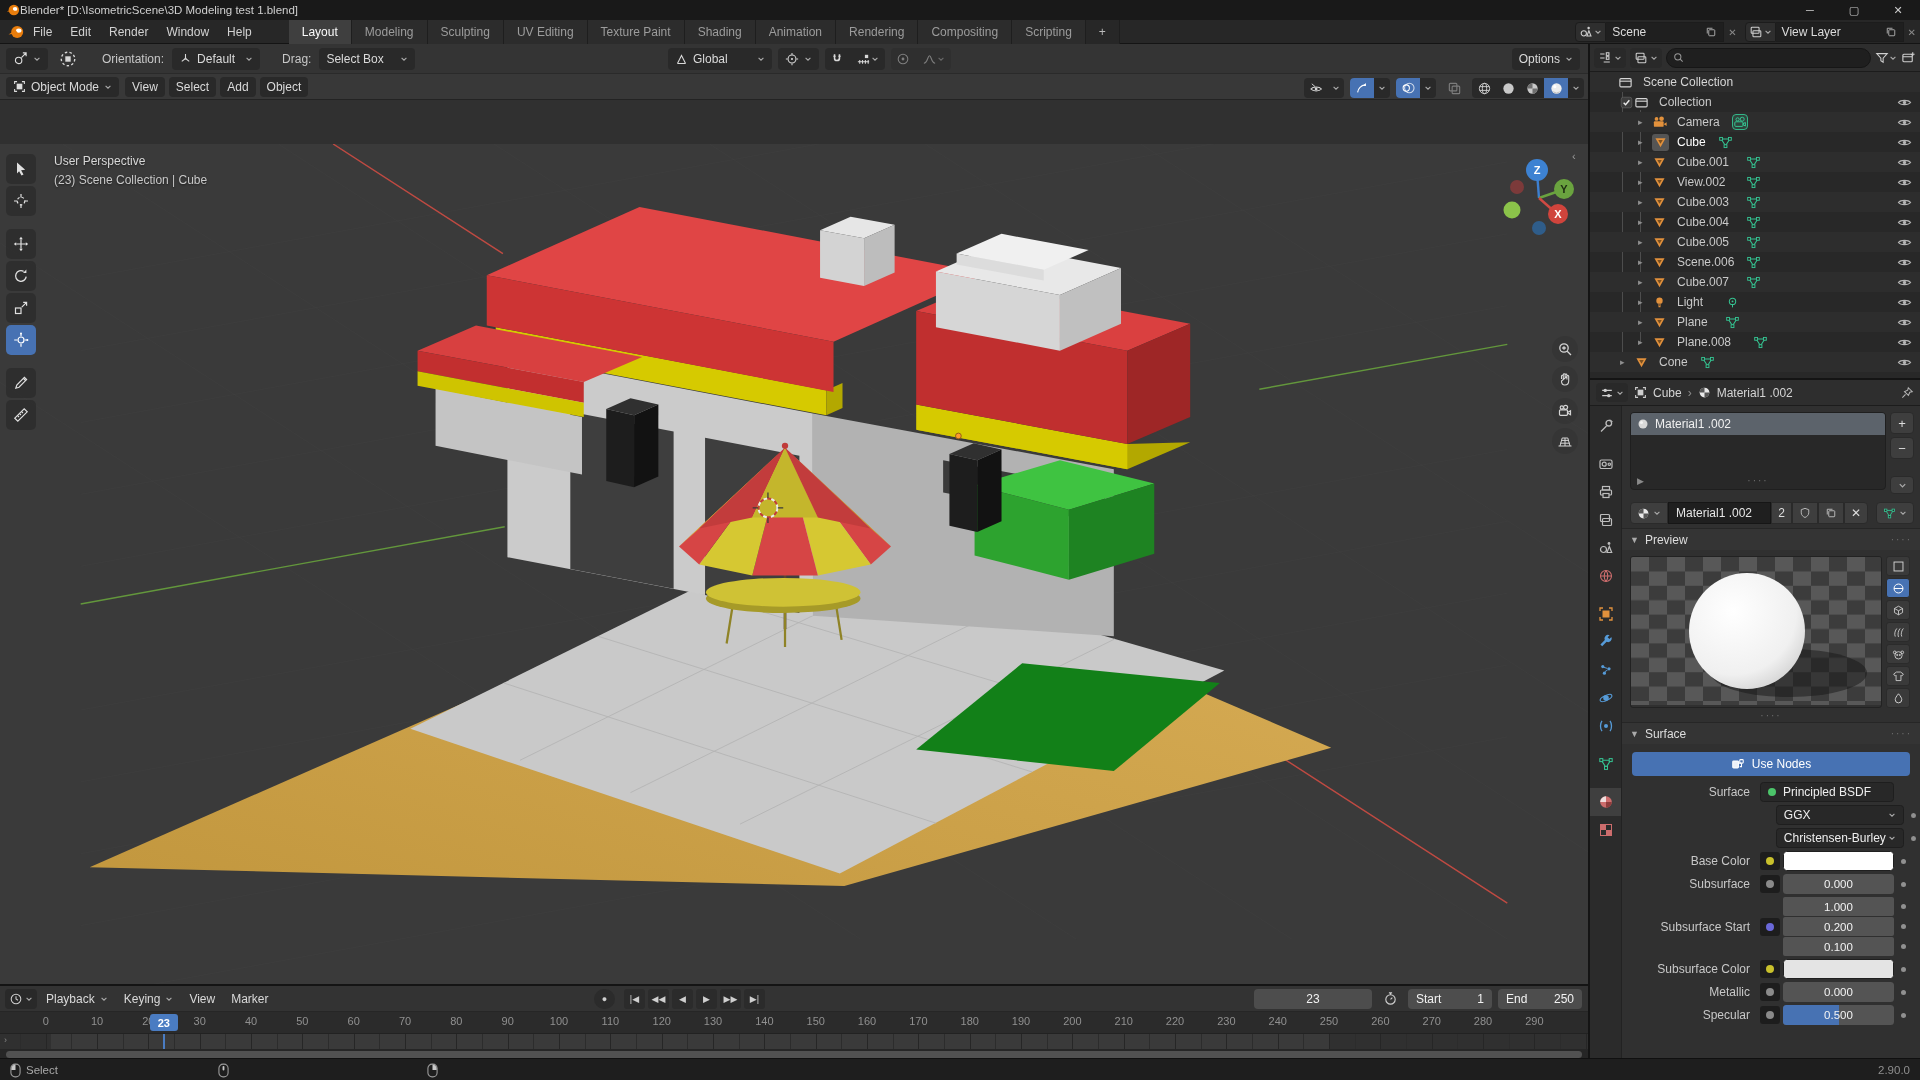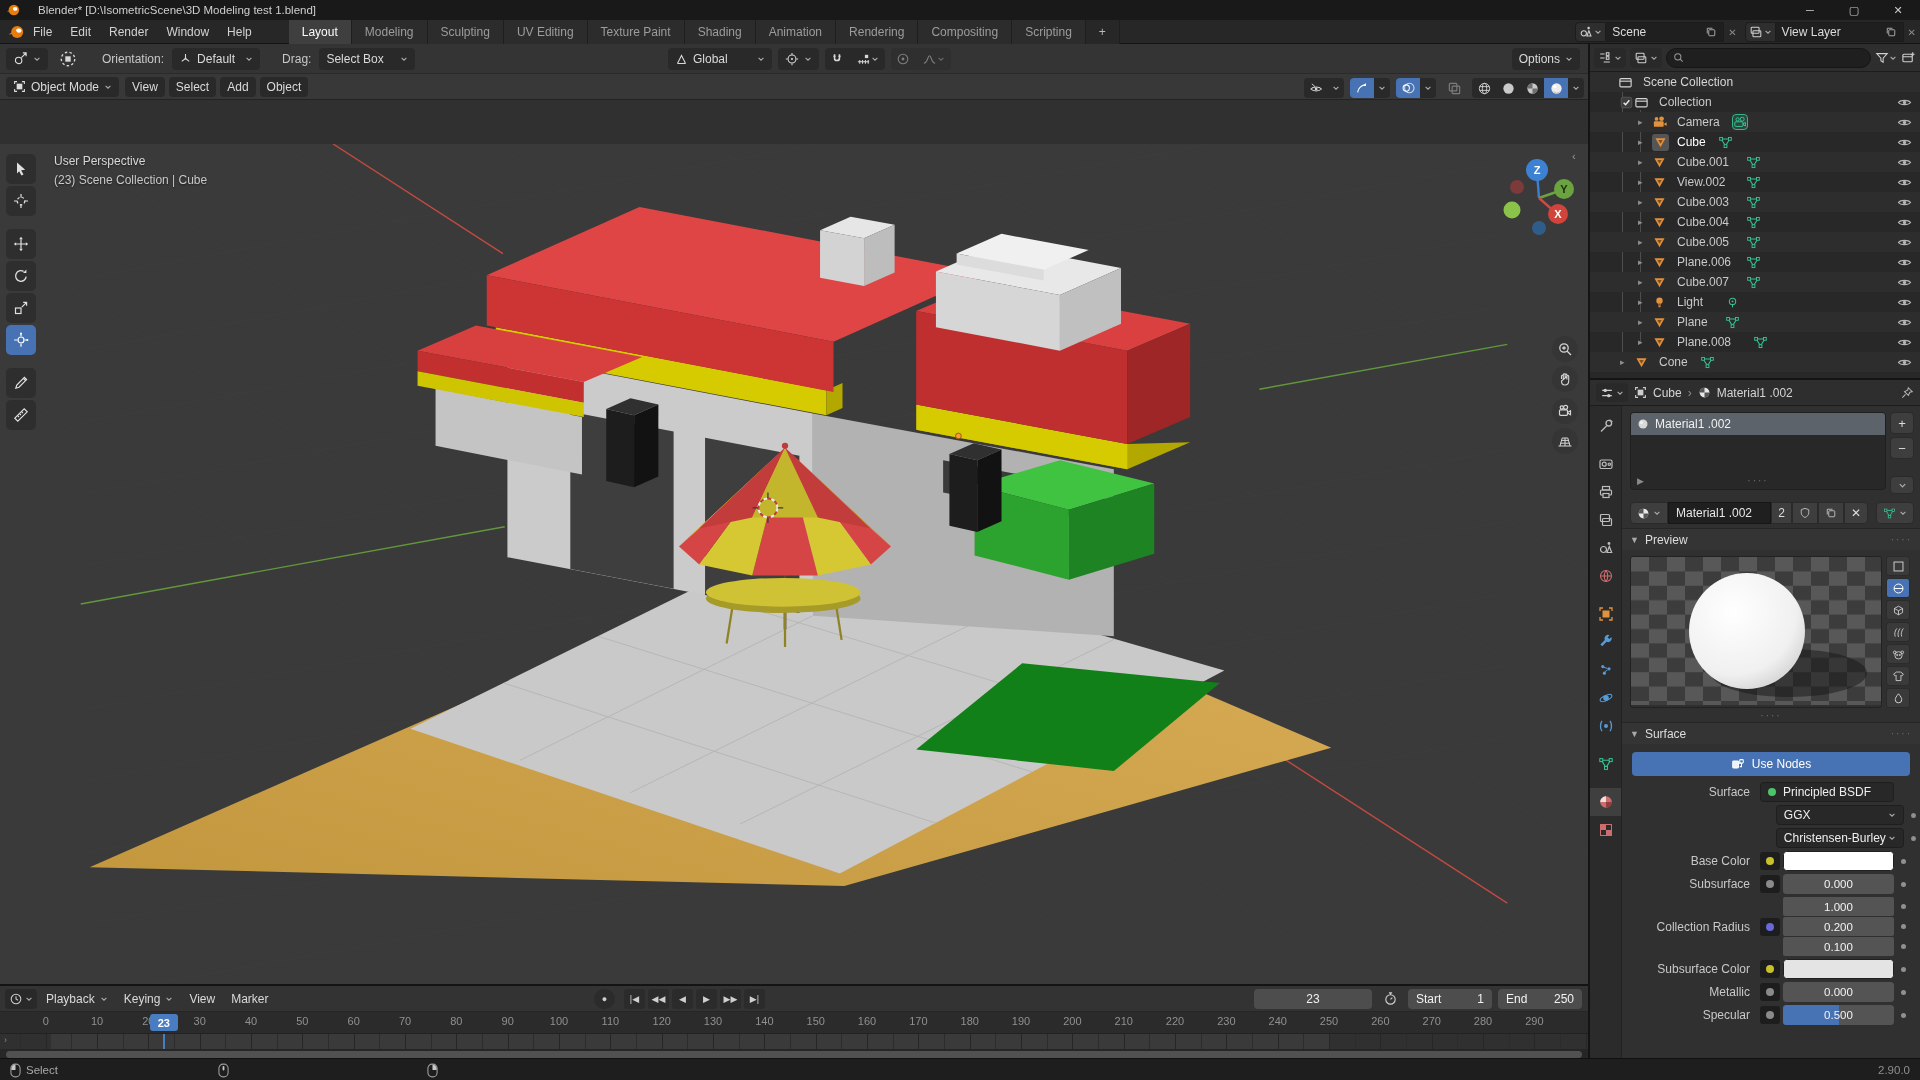--- a/index.html
+++ b/index.html
@@ -4,21 +4,21 @@
 <style>
   html,body{margin:0;padding:0;background:#111;}
   *{box-sizing:border-box;user-select:none;}
   .app{position:relative;width:1920px;height:1080px;overflow:hidden;background:#303030;
        font-family:"Liberation Sans","DejaVu Sans",sans-serif;font-size:12px;color:#d4d4d4;}
   .abs{position:absolute;}
   .row{display:flex;align-items:center;}
   svg{display:block;}
   
   .titlebar{position:absolute;left:0;top:0;width:1920px;height:20px;background:#191919;display:flex;align-items:center;color:#cfcfcf;}
-  .titlebar .ttl{margin-left:18px;font-size:11.5px;}
+  .titlebar .ttl{margin-left:0;font-size:11.5px;}
   .wctl{position:absolute;right:0;top:0;height:20px;display:flex;}
   .wctl span{width:44px;text-align:center;line-height:20px;font-size:11px;color:#cccccc;}
   
   .topbar{position:absolute;left:0;top:20px;width:1920px;height:24px;background:#272727;display:flex;align-items:center;border-bottom:1px solid #141414;}
   .menu{padding:0 9px;height:100%;display:flex;align-items:center;color:#d2d2d2;border-radius:3px;}
   .tabs{display:flex;height:24px;margin-left:28px;}
   .tab{padding:0 13px;display:flex;align-items:center;color:#9c9c9c;background:#2c2c2c;border-right:1px solid #1e1e1e;font-size:12px;}
   .tab.active{background:#3f3f3f;color:#fbfbfb;}
   .tab.plus{color:#bbb;background:#272727;}
   .tb-right{position:absolute;right:4px;top:22px;height:22px;display:flex;gap:8px;align-items:center;}
@@ -899,21 +899,21 @@
           </span>
   </div>
         <div class="orow">
     <span class="exp abs" style="left:48px">▸</span>
     <span class="iconbox abs" style="left:62px">
             <svg width="15" height="15" viewBox="0 0 16 16">
               <path d="M2.6 3.4h10.8L8 13z" fill="#e2913c"></path>
               <path d="M5.6 5.2h4.8L8 9.4z" fill="#7e5120"></path>
             </svg>
           </span>
-    <span class="name abs" style="left:84px;color:#c9c9c9">Plane.006</span>
+    <span class="name abs" style="left:84px;color:#c9c9c9">Scene.006</span>
     <span class="badge abs" style="left:148px">
             <svg width="15" height="15" viewBox="0 0 16 16">
               <path d="M3.4 4.2h9.2L8 11.6z" fill="none" stroke="#35c492" stroke-width="1.1"></path>
               <rect x="1.8" y="2.6" width="3" height="3" fill="#282828" stroke="#35c492" stroke-width="1"></rect>
               <rect x="11.2" y="2.6" width="3" height="3" fill="#282828" stroke="#35c492" stroke-width="1"></rect>
               <rect x="6.5" y="10.4" width="3" height="3" fill="#282828" stroke="#35c492" stroke-width="1"></rect>
             </svg>
           </span>
     <span class="eye">
             <svg width="15" height="15" viewBox="0 0 16 16">
@@ -1379,21 +1379,21 @@
             <span class="sock">
               <span class="dot7" style="background:#8a8a8a"></span>
             </span>
             <span class="pfield slider" style="width:111px">
               <span class="fill" style="width:0%"></span>
               <span>0.000</span>
             </span>
             <span class="adot"></span>
           </div>
           <div class="prow">
-    <span class="plabel">Collection Radius</span>
+    <span class="plabel">Subsurface Start</span>
             <span class="sock">
               <span class="dot7" style="background:#6a68d8"></span>
             </span>
             <span class="vstack">
               <span class="vbar">1.000</span>
               <span class="vbar">0.200</span>
               <span class="vbar">0.100</span>
             </span>
             <span style="display:flex;flex-direction:column;gap:15px;margin-left:7px">
               <span class="adot" style="margin:0"></span>

